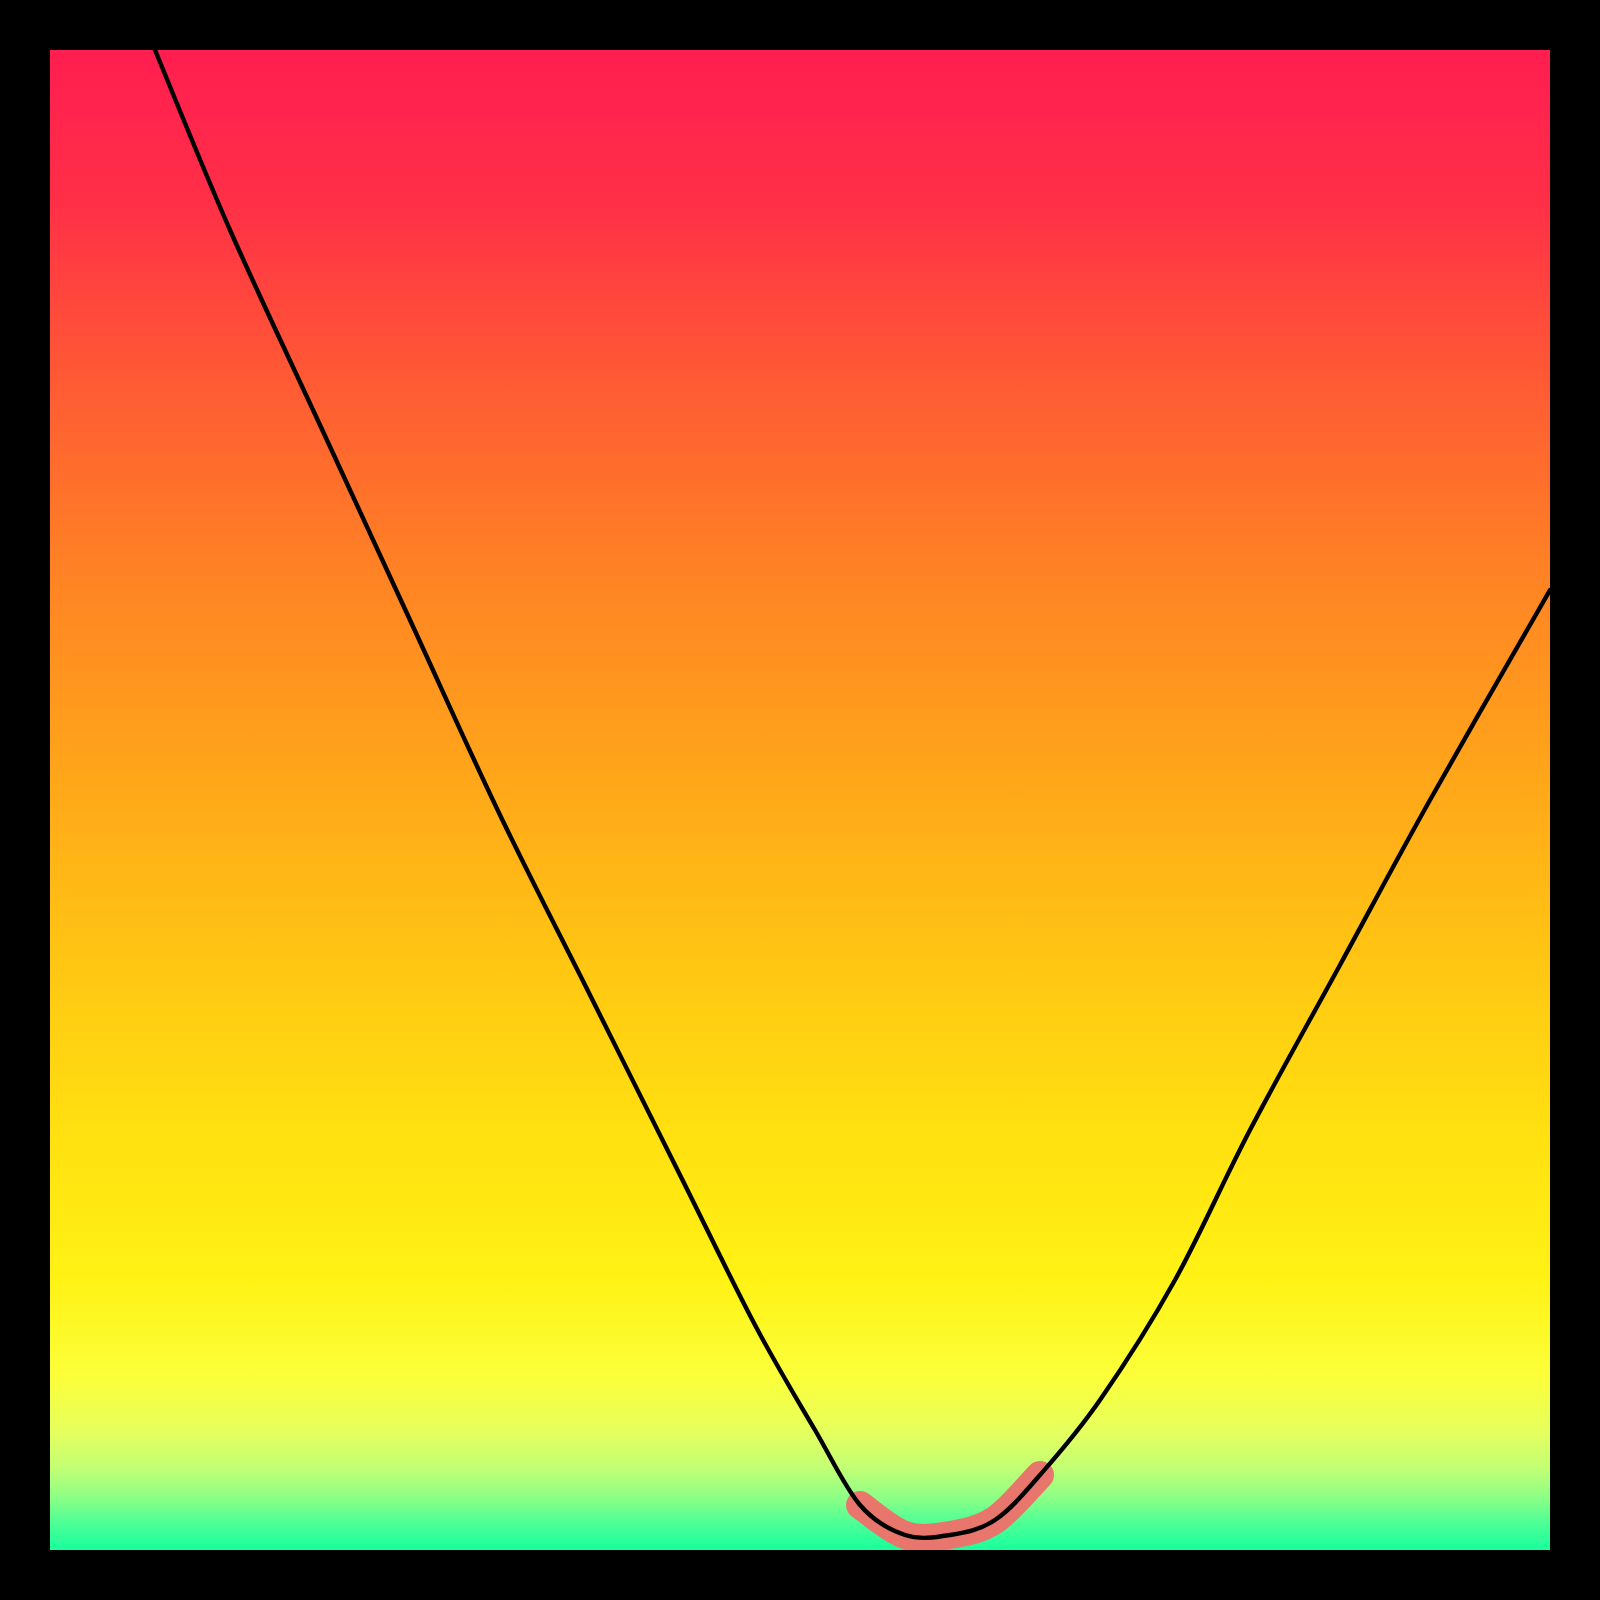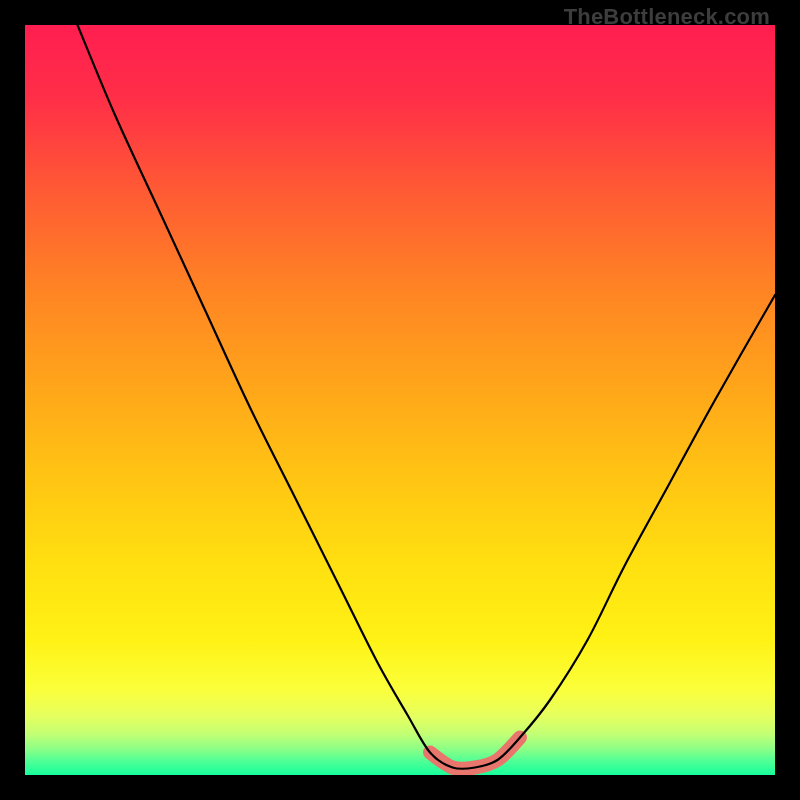--- a/index.html
+++ b/index.html
@@ -50,21 +50,20 @@
     font-weight: 600;
     letter-spacing: 0.2px;
     user-select: none;
   }
 </style>
 </head>
 <body>
 
 <div class="frame">
 
-  <div class="watermark">TheBottleneck.com</div>
 
   <div class="plot-area">
 
     <svg class="gradient" viewBox="0 0 750 750" preserveAspectRatio="none">
       <defs>
         <linearGradient id="bg-grad" x1="0" y1="0" x2="0" y2="1">
             <stop offset="0.00%" stop-color="#ff1e50"></stop>
             <stop offset="10.00%" stop-color="#ff2f47"></stop>
             <stop offset="22.00%" stop-color="#ff5a34"></stop>
             <stop offset="35.00%" stop-color="#ff8324"></stop>

